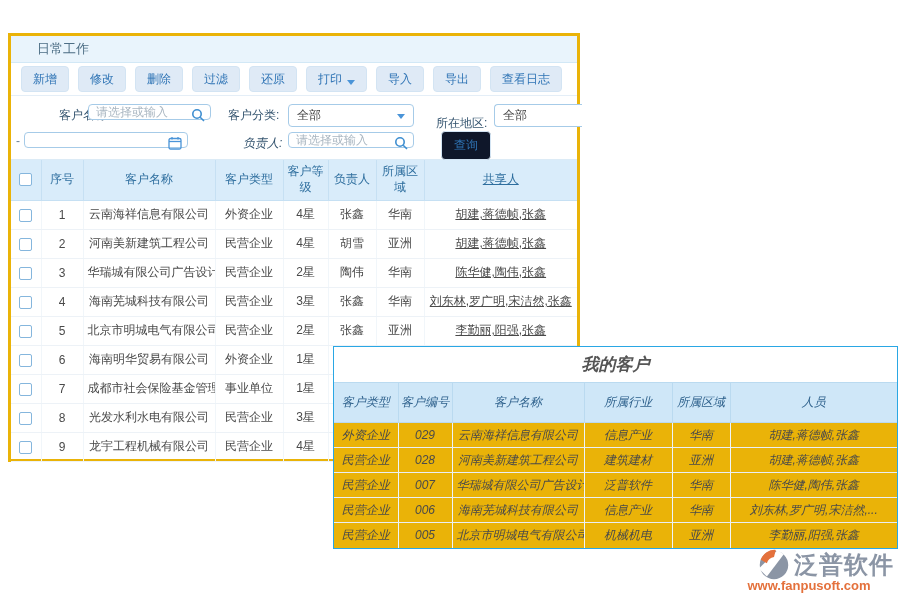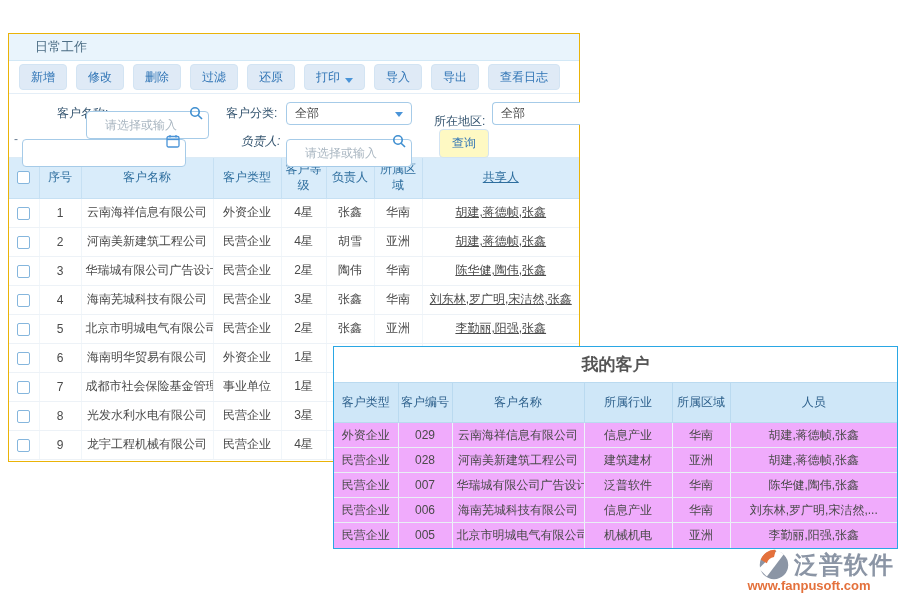--- a/index.html
+++ b/index.html
@@ -2,21 +2,21 @@
 <html><head>
 <meta charset="utf-8">
 <style>
   * { margin:0; padding:0; box-sizing:border-box; }
   html,body { width:900px; height:600px; background:#ffffff; overflow:hidden;
     font-family:"Liberation Sans", sans-serif; }
   body { position:relative; }
 
   
   .main-panel { position:absolute; left:8px; top:33px; width:572px; height:429px;
-    background:#fff; border:1px solid #eab308; }
+    background:#fff; border:3px solid #eab308; }
 
   .tabbar { height:27px; background:#e9f4fc; border-bottom:1px solid #d2e8f6;
     display:flex; align-items:stretch; padding-left:12px; }
   .tab { display:flex; align-items:center; padding:0 14px; font-size:13px;
     color:#4d6e85; cursor:pointer; }
   .tab.active { background:#fff; color:#22415c; font-weight:bold;
     border-bottom:2px solid #3f93d2; }
   .tab .close { font-size:11px; font-weight:normal; color:#8fa8bc; margin-left:6px;
     position:relative; top:-5px; cursor:pointer; }
 
@@ -25,53 +25,53 @@
   .tbtn { background:#dfeaf6; border:1px solid #d3e4f3; color:#2f74b5;
     font-size:12px; line-height:1; padding:6px 11px; border-radius:4px; cursor:pointer;
     display:flex; align-items:flex-end; gap:5px; white-space:nowrap; }
   .tbtn .dd-arrow { width:0; height:0; border-left:4px solid transparent;
     border-right:4px solid transparent; border-top:5px solid #4a94d8; display:inline-block; }
 
   .filters { height:64px; position:relative; background:#fff;
     border-bottom:1px solid #dcebf6; font-size:12px; color:#33536e; }
   .f-label { position:absolute; line-height:22px; }
   .f-input-wrap { position:absolute; }
-  .f-input { width:100%; height:28px; border:1px solid #a6cbe8; border-radius:4px;
-    font-size:12px; color:#444; padding:0 24px 0 18px; outline:none;
-    font-family:"Liberation Sans", sans-serif;margin-top:9px; }
+  .f-input { width:100%; height:16px; border:1px solid #a6cbe8; border-radius:4px;
+    font-size:12px; color:#444; padding:0 24px 0 7px; outline:none;
+    font-family:"Liberation Sans", sans-serif; }
   .f-input::placeholder { color:#a9b6c1; }
   .f-icon { position:absolute; right:6px; top:4px; width:14px; height:14px; pointer-events:auto; }
   .f-select { position:absolute; height:23px; border:1px solid #a6cbe8; border-radius:4px;
     background:#fff; display:flex; align-items:center; padding:0 8px; color:#444;
     cursor:pointer; }
   .f-select .sel-arrow { position:absolute; right:8px; top:9px; width:0; height:0;
     border-left:4px solid transparent; border-right:4px solid transparent;
     border-top:5px solid #4a94d8; }
   .f-select.cut { border-right:none; border-top-right-radius:0; border-bottom-right-radius:0; }
-  .q-btn { position:absolute; background:#fef9c3; border:1px solid #d3e4f3; color:#2f74b5;
+  .q-btn { position:absolute; background:#0f172a; border:1px solid #d3e4f3; color:#2f74b5;
     font-size:12px; padding:5px 12px; border-radius:4px; cursor:pointer; }
   .dash { position:absolute; color:#6c8096; }
 
   
   table.grid { width:100%; border-collapse:collapse; table-layout:fixed; font-size:12px; }
   table.grid th { height:40px; background:#d9ecfa; color:#2e6e9e; font-weight:normal;
     border:1px solid #c6e0f3; border-top:none; text-align:center; line-height:1.3;
     padding:0 2px; }
   table.grid td { height:29px; border-bottom:1px solid #edf2f7; border-right:1px solid #f1f6fa;
     color:#4a4a4a; text-align:center; white-space:nowrap; overflow:hidden; padding:0 4px; }
   table.grid th:first-child, table.grid td:first-child { border-left:none; }
   table.grid th:last-child, table.grid td:last-child { border-right:none;text-decoration:underline; }
   td.al, th.al { text-align:left; padding-left:10px; }
   .link { color:#3e8ed0; cursor:pointer; }
   .checkbox { display:inline-block; width:13px; height:13px; border:1px solid #85b6dd;
     border-radius:2px; background:#fff; vertical-align:middle; cursor:pointer; }
 
   
   .overlay-panel { position:absolute; left:333px; top:346px; width:565px; height:203px;
-    background:#f0abfc; border:1px solid #2aa7e4; }
+    background:#eab308; border:1px solid #2aa7e4;font-style:italic; }
   .overlay-title { height:35px; line-height:35px; text-align:center; font-size:17px;
     font-weight:bold; color:#555; background:#fff; }
   table.ogrid { width:100%; border-collapse:collapse; table-layout:fixed; font-size:12px; }
   table.ogrid th { height:40px; background:#cfe7f8; color:#2e618c; font-weight:normal;
     border:1px solid #badaf0; border-left:none; text-align:center; line-height:1.3; padding:0 2px; }
   table.ogrid th:last-child { border-right:none; }
   table.ogrid td { height:25px; border-bottom:1px solid #e9eff5; border-right:1px solid #eef4f9;
     color:#4a4a4a; text-align:center; white-space:nowrap; overflow:hidden; padding:0 4px; }
   table.ogrid td:last-child { border-right:none; }
   table.ogrid tr:last-child td { border-bottom:none; }

